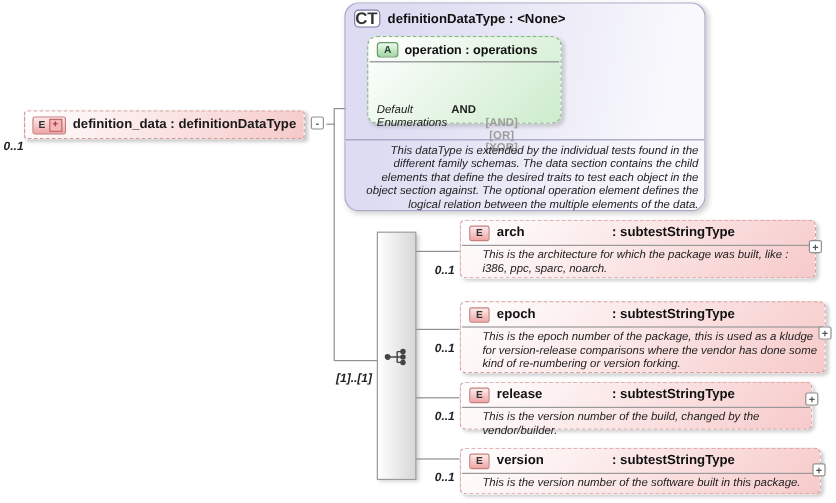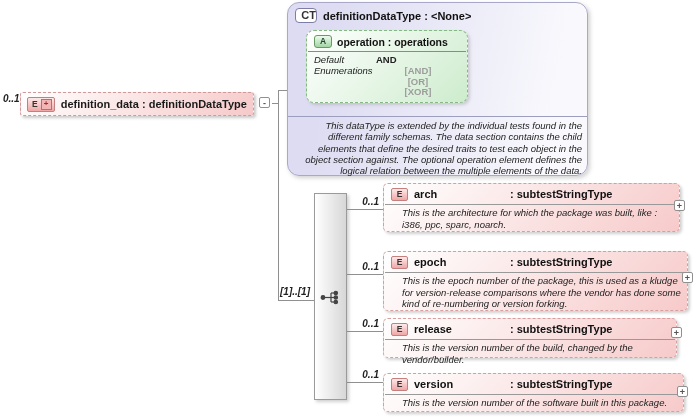--- a/index.html
+++ b/index.html
@@ -4,21 +4,21 @@
 <style>
   html,body{margin:0;padding:0;background:#fff;}
   #canvas{position:relative;width:697px;height:419px;background:#ffffff;
           font-family:"Liberation Sans",sans-serif;overflow:hidden;}
 
   
   .ln{position:absolute;background:#909090;}
 
   
   .card{position:absolute;font-style:italic;font-weight:bold;font-size:10px;
-        line-height:10px;color:#222;}
+        line-height:10px;color:#222;margin-top:24px;}
 
   
   .rootbox{position:absolute;left:20px;top:92px;width:220px;height:22px;
            display:flex;align-items:center;gap:6px;padding:0 6px;
            border:1px dashed #d09a9a;border-radius:3px;
            background:linear-gradient(135deg,#ffffff 0%,#f6c9c9 100%);
            box-shadow:2px 2px 3px rgba(140,140,140,.45);}
   .roottext{font-weight:bold;font-size:11px;color:#1a1a1a;white-space:nowrap;}
 
   .eplus{display:flex;align-items:center;gap:1px;border:1px solid #c47f7f;
@@ -33,40 +33,40 @@
              font-weight:bold;font-size:9px;line-height:10px;text-align:center;
              cursor:pointer;box-sizing:border-box;}
 
   
   .ctbox{position:absolute;left:287px;top:2px;width:299px;height:172px;
          border:1px solid #a8a8c8;border-radius:12px;
          background:linear-gradient(100deg,#dddcf2 15%,#f9f9fd 88%);
          box-shadow:2px 2px 4px rgba(140,140,140,.4);}
   .ct-head{display:flex;align-items:center;gap:6px;padding:5px 7px;}
   .ct-badge{width:20px;height:13px;border:1px solid #7d7da5;border-radius:4px;
-            background:#ffffff;font-weight:bold;font-size:11px;line-height:13px;
-            text-align:right;color:#333;}
+            background:#ffffff;font-weight:bold;font-size:14px;line-height:13px;
+            text-align:left;color:#333;}
   .ct-title{font-weight:bold;font-size:11px;color:#111;}
   .ct-doc-sep{position:absolute;left:0;right:0;top:113px;border-top:1px solid #9d9dbd;}
   .ct-doc{position:absolute;left:6px;right:5px;top:117px;
           font-style:italic;font-size:9.5px;line-height:11.3px;color:#222;text-align:right;}
 
   
   .attrbox{position:absolute;left:18px;top:27px;width:160px;height:71px;
            border:1px dashed #86b886;border-radius:8px;
            background:linear-gradient(135deg,#ffffff 0%,#cdeccd 100%);
            box-shadow:2px 2px 3px rgba(140,140,140,.35);}
   .attr-head{display:flex;align-items:center;gap:5px;padding:4px 6px 3px 6px;
              border-bottom:1px solid #8a8a8a;margin:0 1px;}
   .a-badge{width:16px;height:11px;border:1px solid #679967;border-radius:3px;
            background:linear-gradient(180deg,#ecfbec,#a3d6a3);
            font-weight:bold;font-size:8.5px;line-height:11px;text-align:center;color:#243;}
   .attr-title{font-weight:bold;font-size:10.5px;color:#111;}
   .attr-grid{display:grid;grid-template-columns:62px 1fr;padding:3px 7px 0 7px;
-             font-size:9.5px;line-height:10.8px;color:#222;}
+             font-size:9.5px;line-height:10.8px;color:#222;margin-top:32px;}
   .attr-grid .lab{font-style:italic;}
   .attr-grid .val{font-weight:bold;}
   .attr-grid .enum{font-weight:bold;color:#9c9c9c;text-align:center;}
 
   
   .seqbar{position:absolute;left:314px;top:193px;width:31px;height:205px;
           border:1px solid #9a9a9a;
           background:linear-gradient(90deg,#ffffff 0%,#d7d7d7 100%);
           box-shadow:2px 2px 3px rgba(140,140,140,.4);}
   .seqicon{position:absolute;left:5px;top:96px;}

